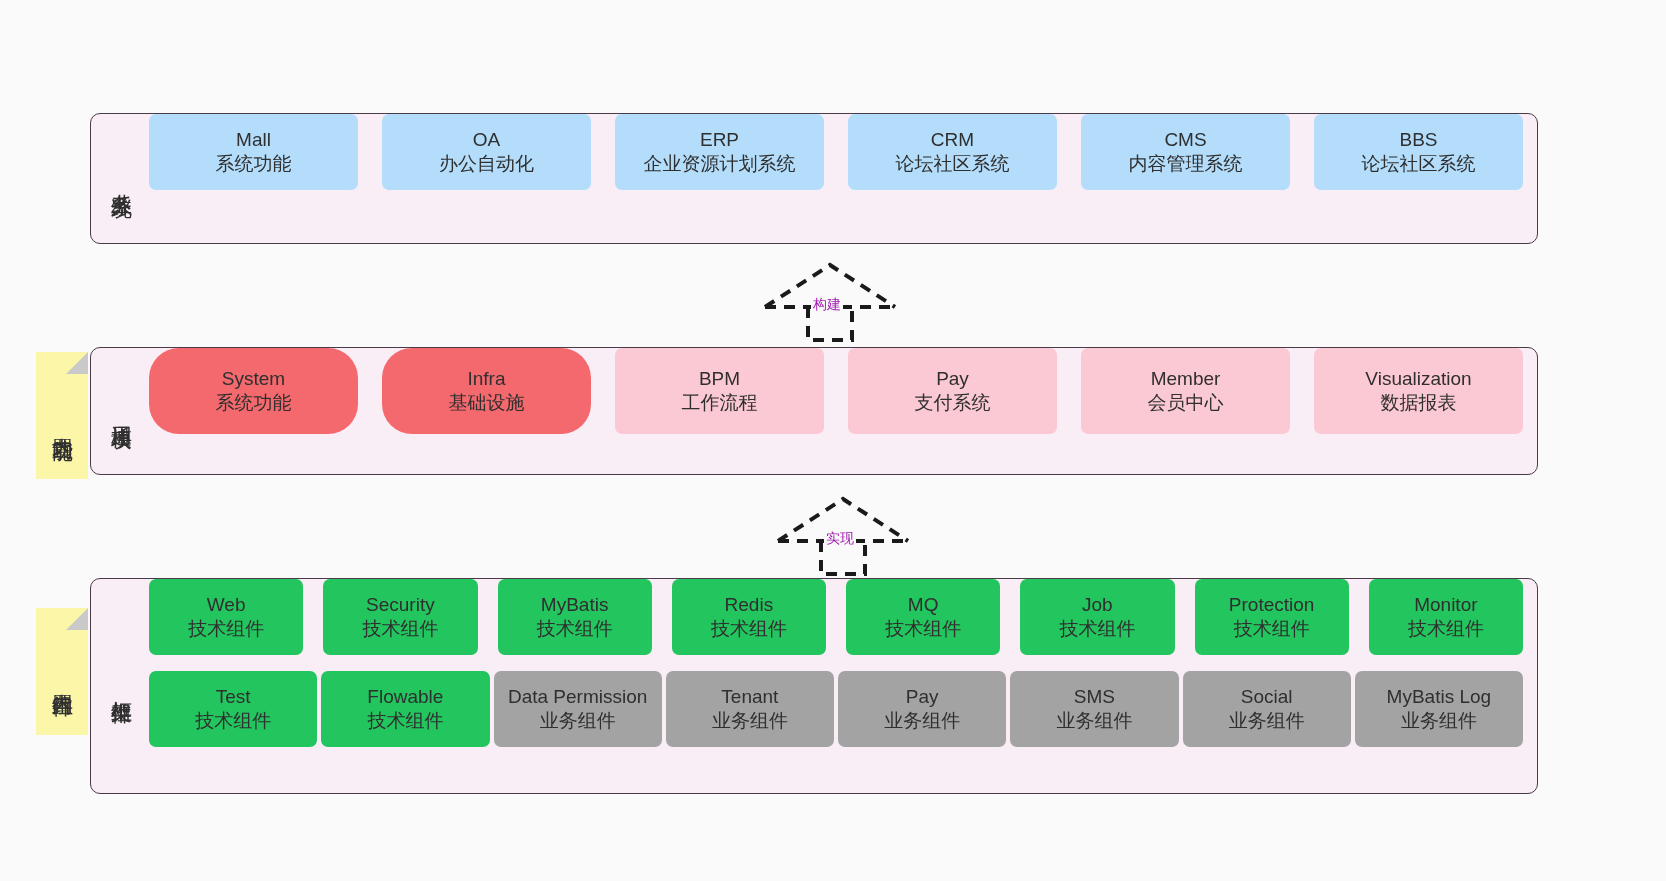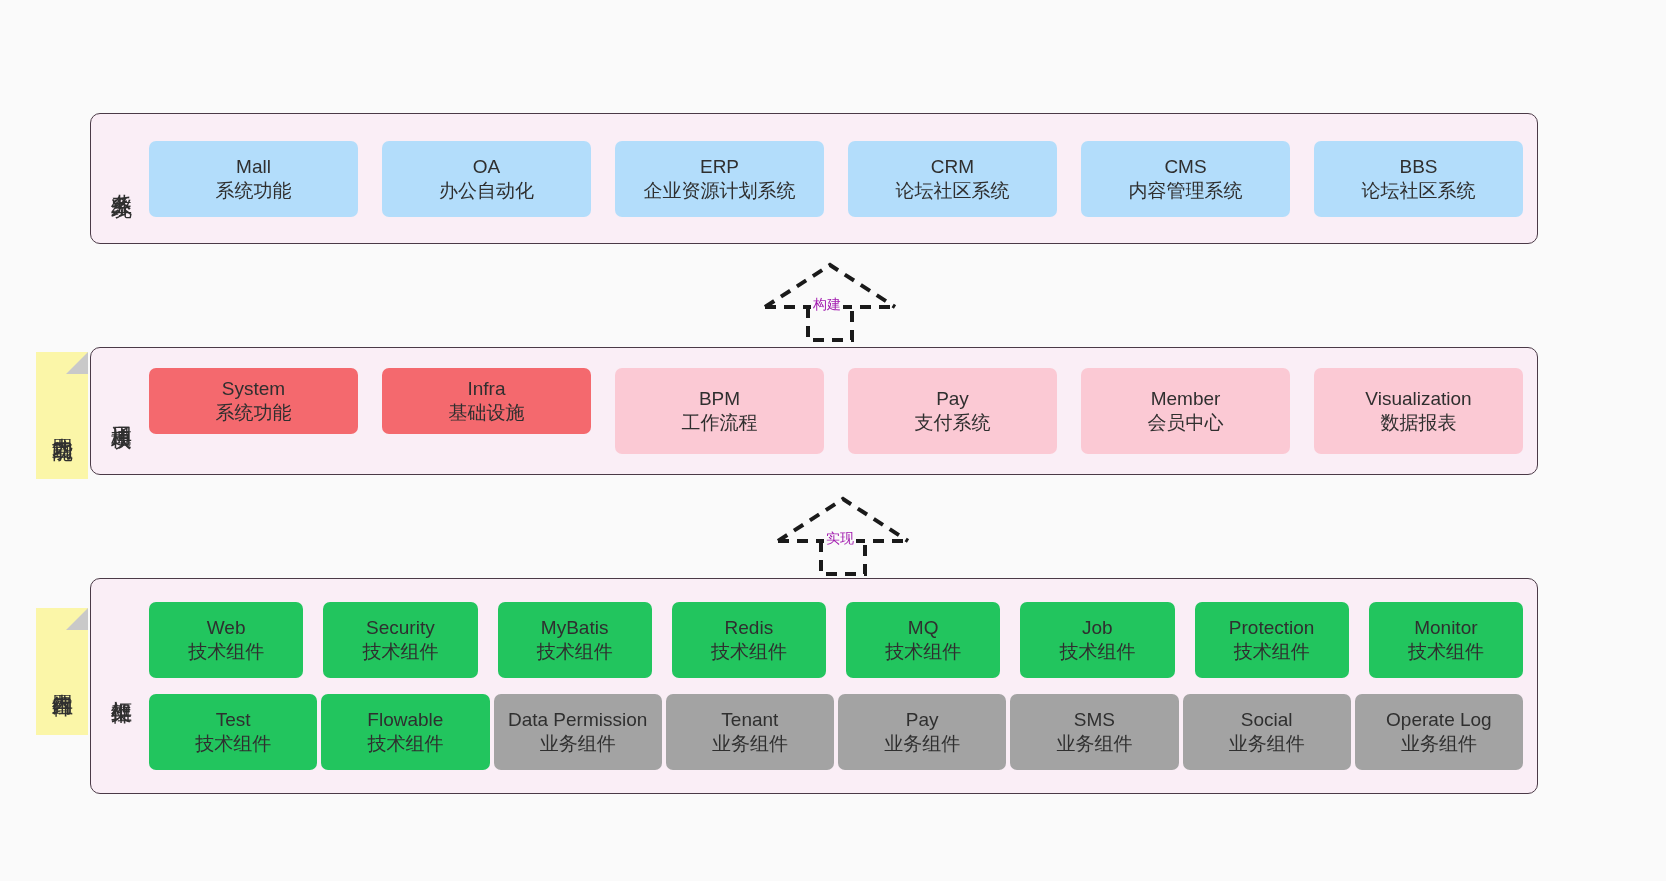--- a/index.html
+++ b/index.html
@@ -44,21 +44,20 @@
     writing-mode: vertical-rl;
     text-orientation: upright;
     color: #2f2f2f;
     margin-left: 8px;
   }
 
   .layer-body {
     flex: 1 1 auto;
     display: flex;
     flex-direction: column;
-    justify-content: center;
     gap: 16px;
     padding: 0 14px 0 6px;
   }
 
   .row {
     display: flex;
     gap: 24px;
   }
 
   .node {
@@ -72,21 +71,21 @@
     line-height: 1.25;
     font-size: 19px;
     color: #2f2f2f;
     box-sizing: border-box;
     padding: 4px 2px;
   }
   .node .ln { display: block; white-space: nowrap; }
   .node.wrap .ln { white-space: normal; }
 
   .h-blue   { background: #b3ddfb; height: 76px; }
-  .h-red    { background: #f4696e; height: 66px; }
+  .h-red    { background: #f4696e; height: 86px; border-radius: 30px; }
   .h-pink   { background: #fbc9d4; height: 86px; }
   .h-green  { background: #22c55e; height: 76px; }
   .h-lgreen { background: #a3a3a3; height: 76px; }
 
   
   .note {
     position: absolute;
     background: #fbf6a8;
     font-size: 21px;
     line-height: 1.18;
@@ -279,21 +278,21 @@
         </div>
         <div class="node h-lgreen">
           <span class="ln">SMS</span>
           <span class="ln">业务组件</span>
         </div>
         <div class="node h-lgreen">
           <span class="ln">Social</span>
           <span class="ln">业务组件</span>
         </div>
         <div class="node h-lgreen">
-          <span class="ln">Operate Log</span>
+          <span class="ln">MyBatis Log</span>
           <span class="ln">业务组件</span>
         </div>
       </div>
 
     </div>
   </div>
 
 </div>
 
 </body></html>

